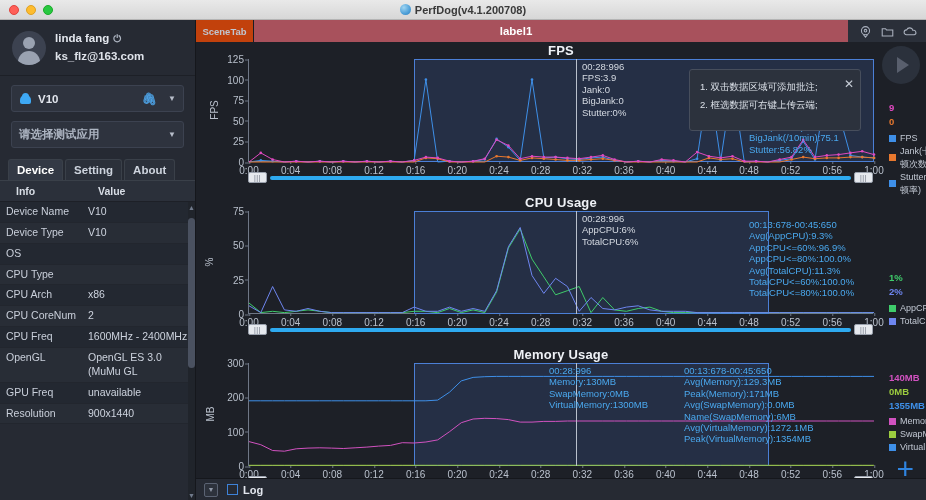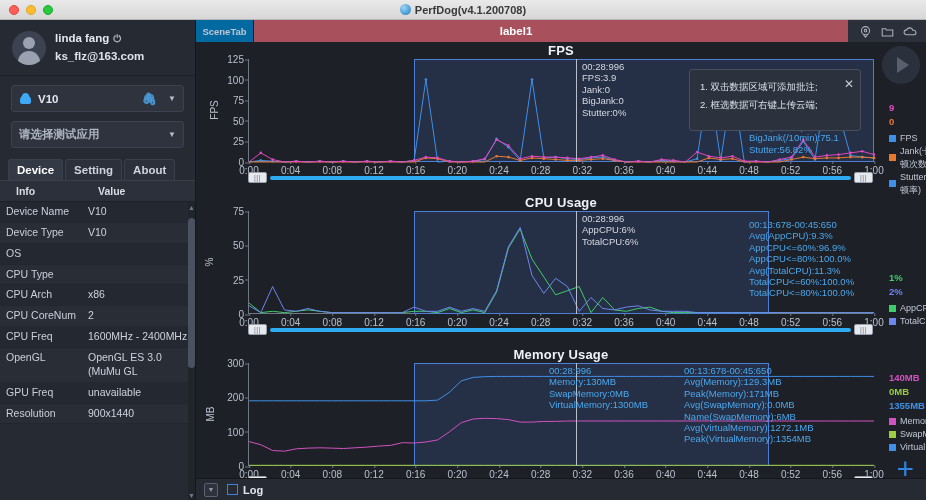--- a/index.html
+++ b/index.html
@@ -105,21 +105,21 @@
     background:#4a5160; border-radius:4px; }
   .sb-arrow { position:absolute; left:0; width:7px; height:12px; color:#707a8b;
     font-size:7px; text-align:center; line-height:12px; }
   .sb-arrow.up{top:0;} .sb-arrow.dn{bottom:0;}
 
   
   .main { position:absolute; left:196px; top:20px; width:730px; height:480px;
           background:#1d2027; }
   .scenebar { display:flex; height:22px; align-items:stretch; }
   .scenetab {
-    width:58px; background:#0369a1; color:#c0c6d1; font-size:9.5px;
+    width:58px; background:#c2410c; color:#c0c6d1; font-size:9.5px;
     display:flex; align-items:center; justify-content:center; font-weight:bold;
     border-right:1px solid #1a1d23;
   }
   .labelbar {
     flex:1; background:#a8515c; display:flex; align-items:center;
     justify-content:center; position:relative;
   }
   .labelbar span { color:#ffffff; font-weight:bold; font-size:11.5px; margin-left:-70px;}
   .topicons {
     width:78px; background:#2a2f39; display:flex; align-items:center;

